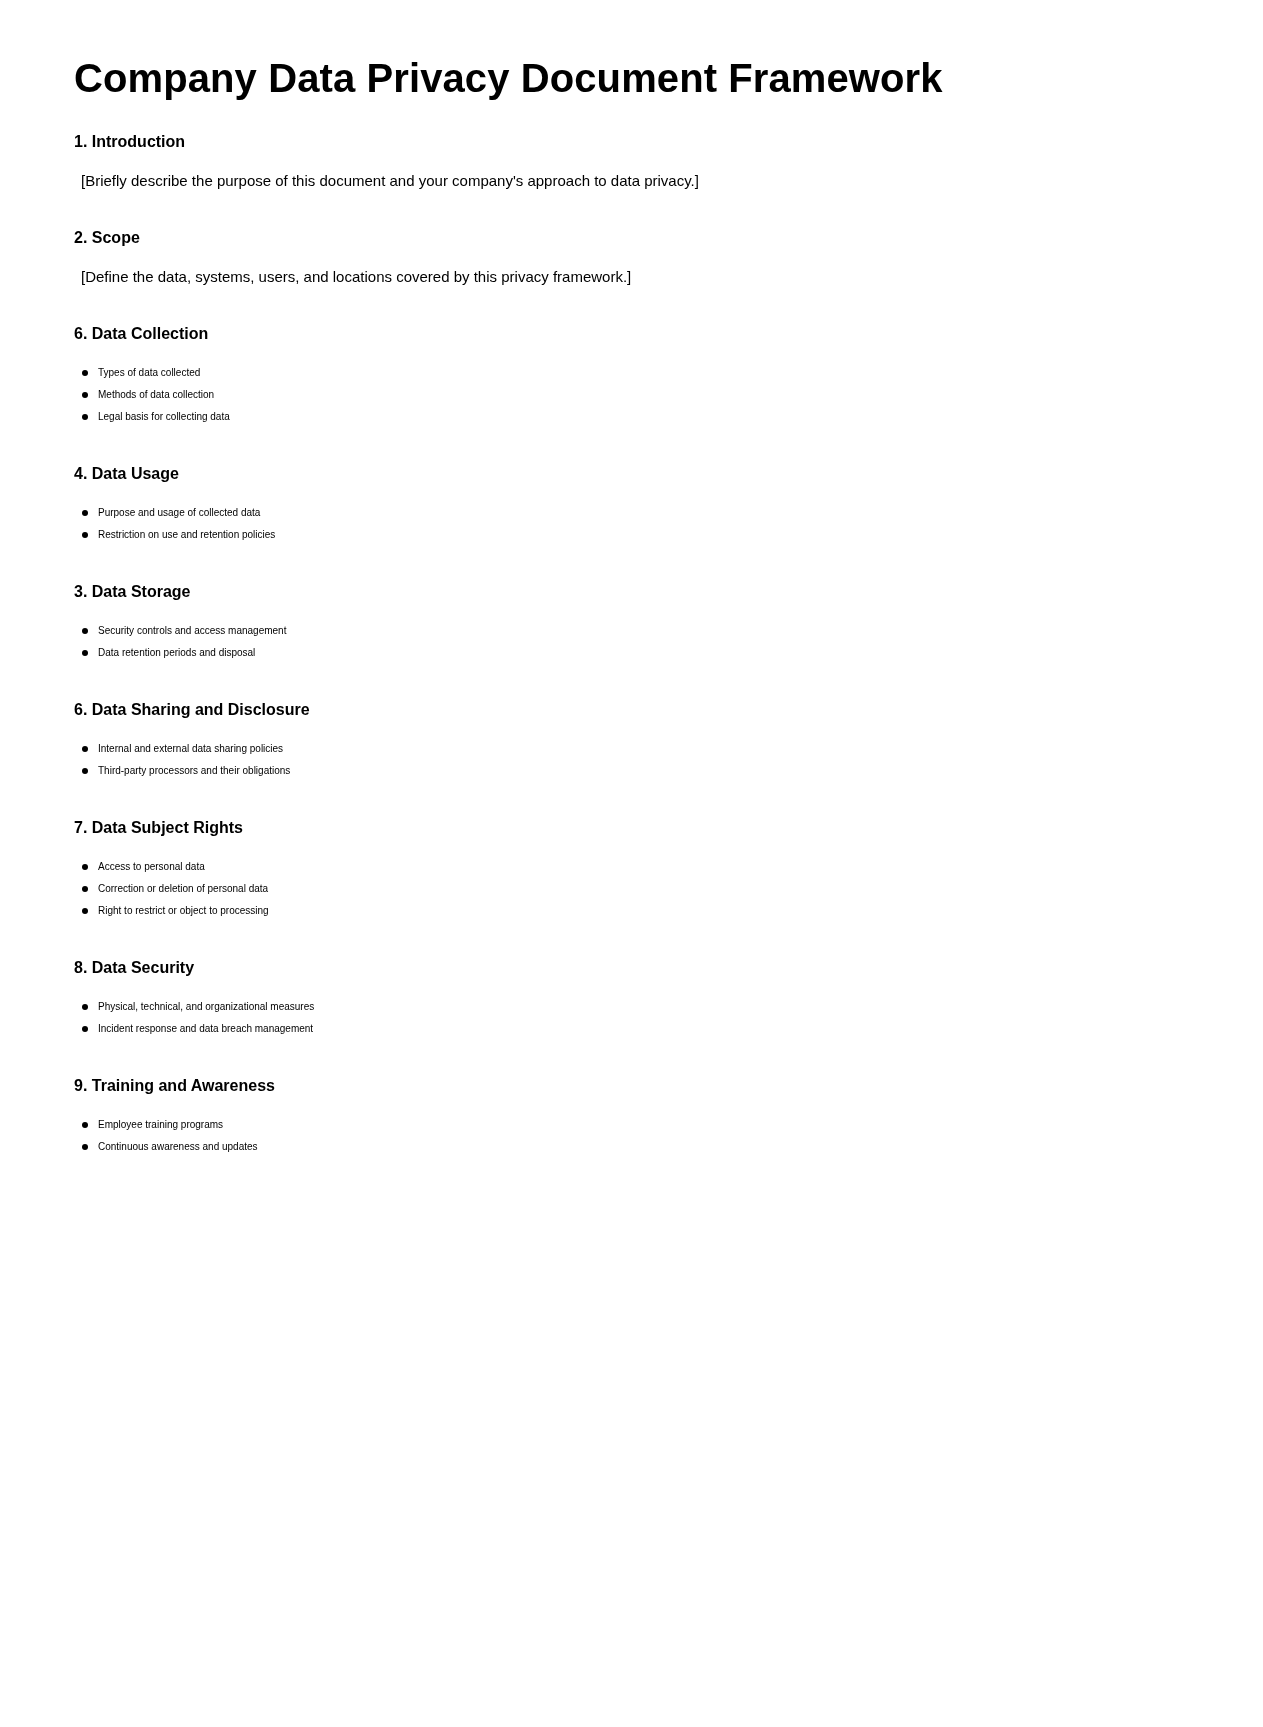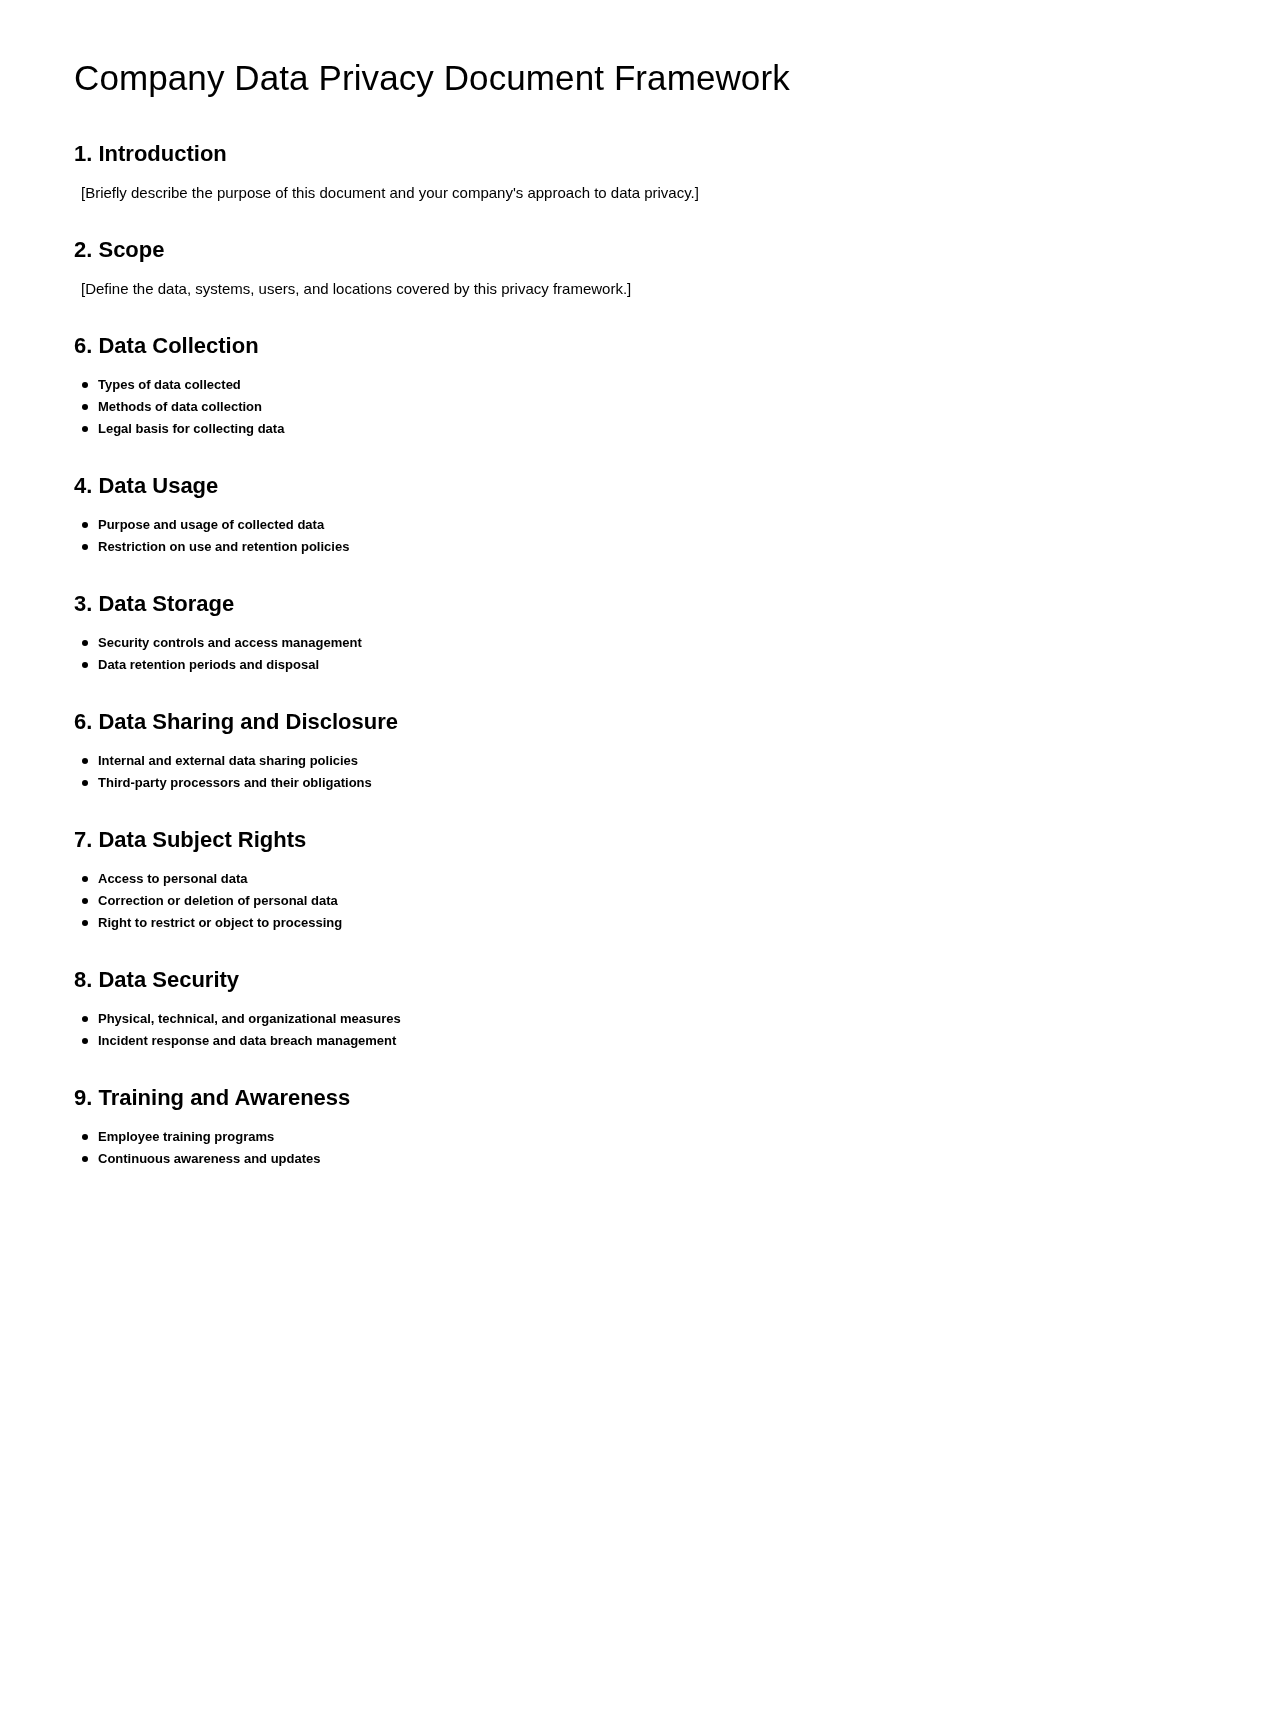--- a/index.html
+++ b/index.html
@@ -11,51 +11,50 @@
       width: 1263px;
       min-height: 1727px;
       font-family: "Liberation Sans", "DejaVu Sans", sans-serif;
       color: #000000;
     }
     .page {
       padding: 56px 74px 40px 74px;
       box-sizing: border-box;
     }
     .doc-title {
-      font-size: 35px;
-      font-weight: 400;
-      margin: 0 0 40px 0;
+      font-size: 40px;
+      font-weight: 700;
+      margin: 0 0 28px 0;
       line-height: 44px;
       letter-spacing: 0.1px;
     }
     .section {
       margin: 0 0 32px 0;
     }
     .section h2 {
-      font-size: 22px;
+      font-size: 16px;
       font-weight: 600;
       margin: 0 0 14px 0;
       line-height: 28px;
     }
     .section p {
       font-size: 15px;
       margin: 7px;
       line-height: 22px;
     }
     .section ul {
       margin: 0;
       padding-left: 24px;
       list-style: none;
     }
     .section li {
-      font-size: 13px;
+      font-size: 10px;
       line-height: 22px;
       position: relative;
       padding-left: 0;
-      font-weight: bold;
     }
     .section li .bullet {
       position: absolute;
       left: -16px;
       top: 8px;
       width: 6px;
       height: 6px;
       border-radius: 50%;
       background: #000000;
     }

